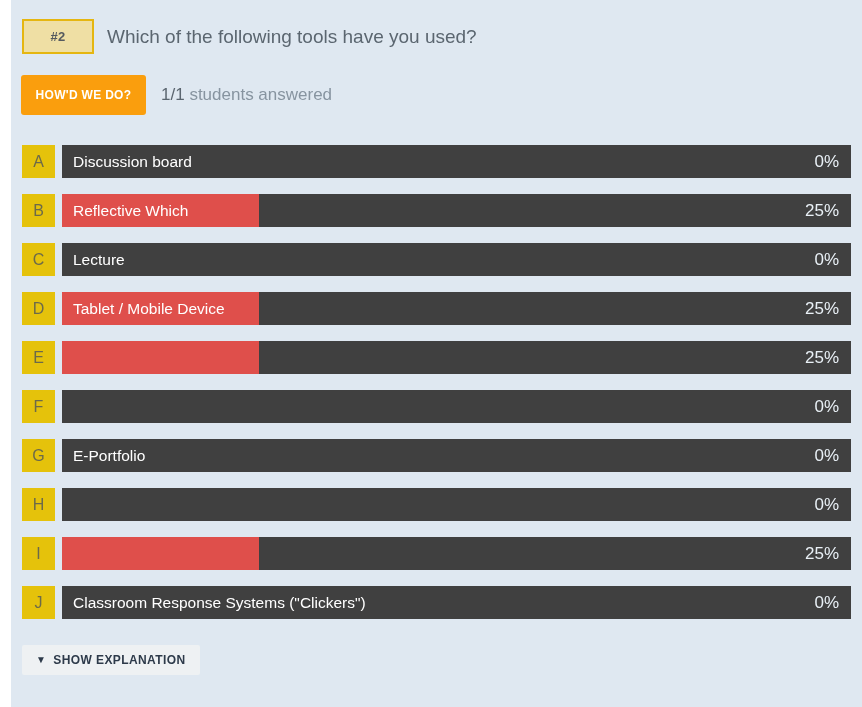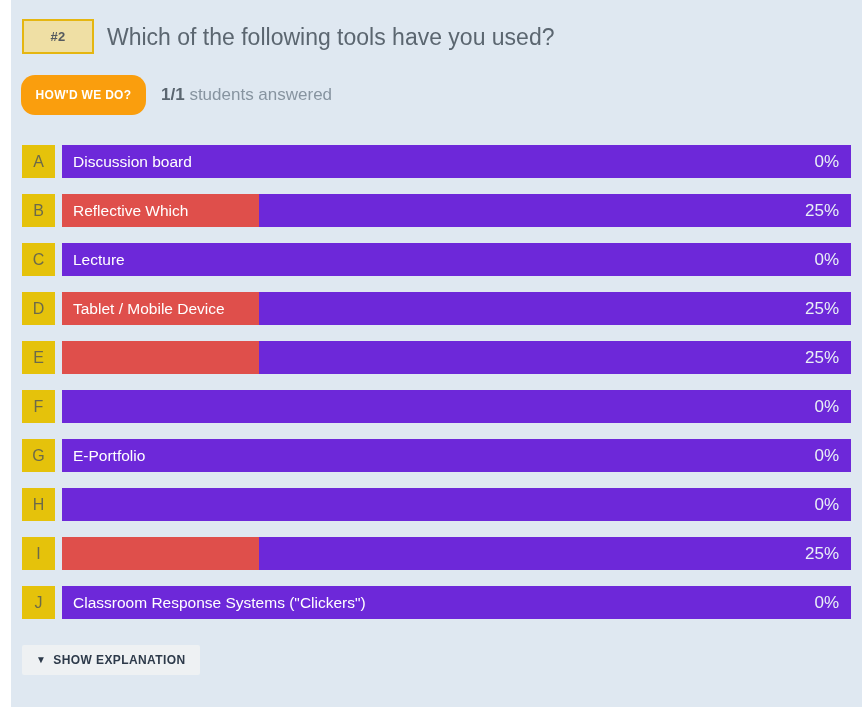--- a/index.html
+++ b/index.html
@@ -47,36 +47,36 @@
     font-weight: bold;
     display: flex;
     align-items: center;
     justify-content: center;
     letter-spacing: 0.2px;
   }
   .question-text {
     position: absolute;
     left: 96px;
     top: 21px;
-    font-size: 23px;
+    font-size: 19px;
     color: #5b6670;
     line-height: 32px;
     white-space: nowrap;
   }
 
   
   .howd-btn {
     position: absolute;
     left: 10px;
     top: 75px;
     width: 125px;
     height: 40px;
     background: #fa9e0d;
     border: none;
-    border-radius: 14px;
+    border-radius: 3px;
     color: #ffffff;
     font-size: 12px;
     font-weight: bold;
     letter-spacing: 0.3px;
     font-family: "Liberation Sans", sans-serif;
     cursor: pointer;
     display: flex;
     align-items: center;
     justify-content: center;
     padding: 0;
@@ -85,21 +85,21 @@
     position: absolute;
     left: 150px;
     top: 82px;
     font-size: 17px;
     color: #8794a0;
     line-height: 26px;
     white-space: nowrap;
   }
   .answered-line .count {
     color: #5b6670;
-    font-weight: bold;
+    font-weight: normal;
   }
 
   
   #bars {
     position: absolute;
     left: 0;
     top: 135px;
     width: 100%;
   }
   .bar-row {
@@ -119,21 +119,21 @@
     align-items: center;
     justify-content: center;
     box-sizing: border-box;
   }
   .bar-track {
     position: absolute;
     left: 51px;
     top: 10px;
     right: 11px;
     height: 33px;
-    background: #6d28d9;
+    background: #404040;
     overflow: hidden;
   }
   .bar-fill {
     position: absolute;
     left: 0;
     top: 0;
     height: 100%;
     background: #df4f4b;
   }
   .bar-label {

